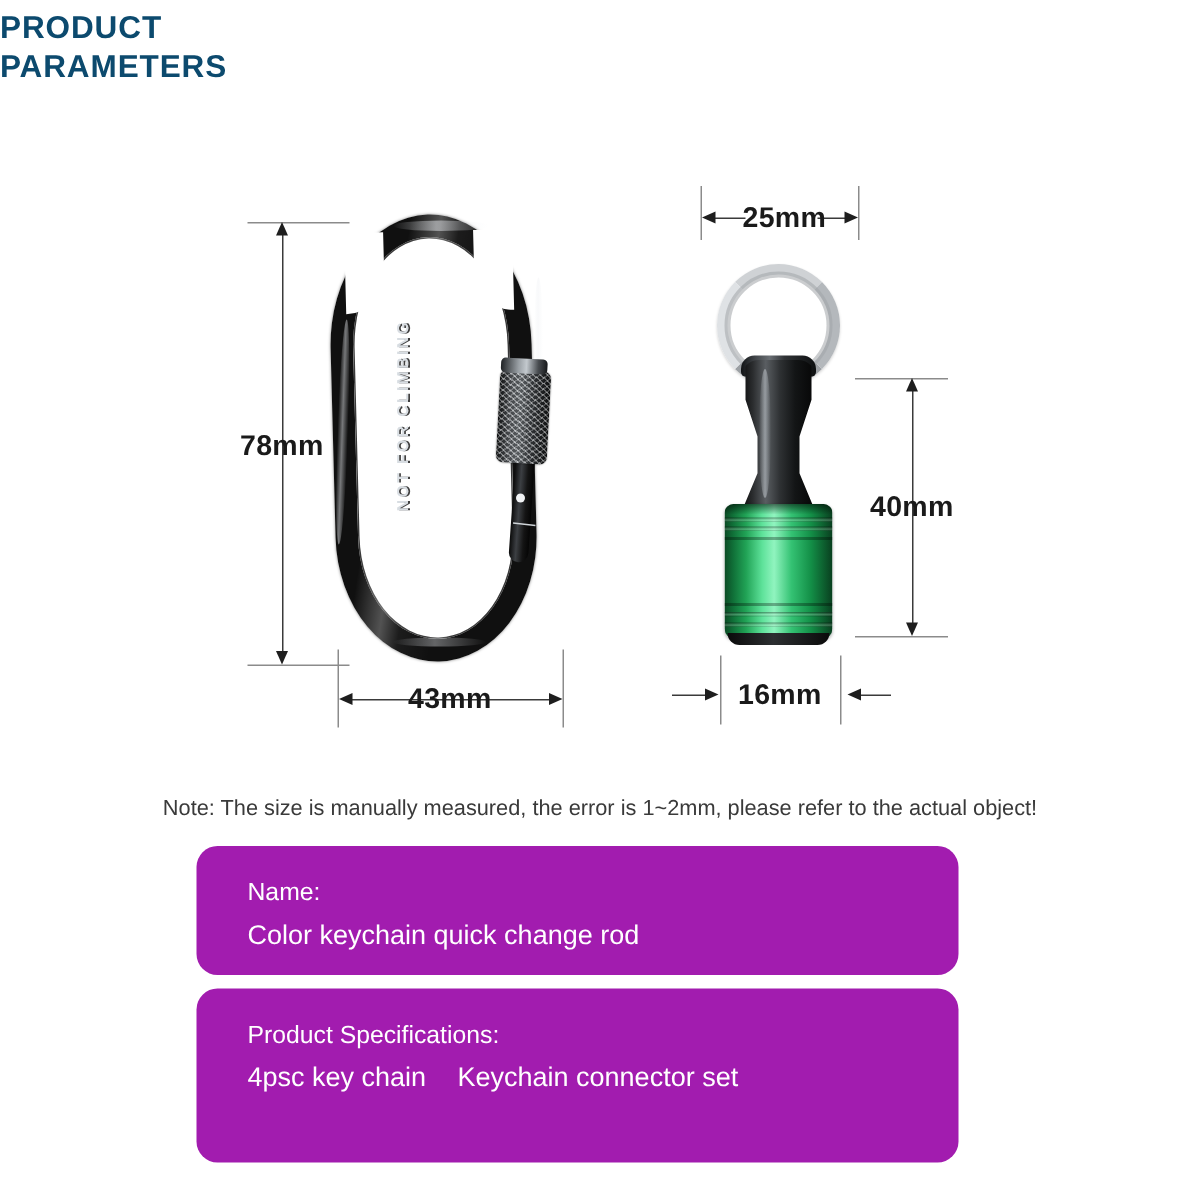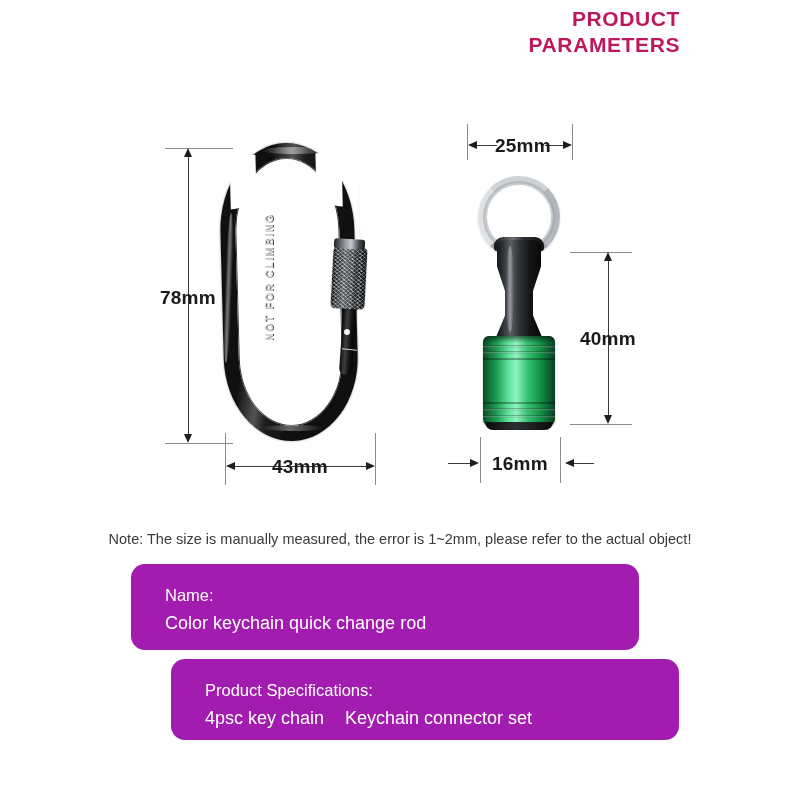--- a/index.html
+++ b/index.html
@@ -19,22 +19,22 @@
     background: #ffffff;
     overflow: hidden;
   }
 
   
   .title {
     position: absolute;
     top: 6px;
     left: 0;
     width: 680px;
-    text-align: right;
-    color: #be185d;
+    text-align: left;
+    color: #0c4a6e;
     font-size: 21px;
     font-weight: bold;
     letter-spacing: 0.6px;
     line-height: 26px;
     user-select: none;
   }
   .title .l2 { display: block; }
 
   
   .dimline-h {
@@ -411,21 +411,21 @@
     position: absolute;
     left: 131px;
     width: 508px;
     border-radius: 14px;
     background: #a21caf;
     color: #ffffff;
     box-sizing: border-box;
     padding: 18px 34px 20px 34px;
   }
   #panel-1 { top: 564px; height: 86px; }
-  #panel-2 { top: 659px; height: 81px; margin-left: 40px; }
+  #panel-2 { top: 659px; height: 116px; }
 
   .panel-cols {
     display: flex;
     align-items: flex-start;
   }
   .panel-col-a { width: 272px; flex: 0 0 272px; }
   .panel-col-b { flex: 1 1 auto; }
 
   .p-label {
     font-size: 16.5px;

